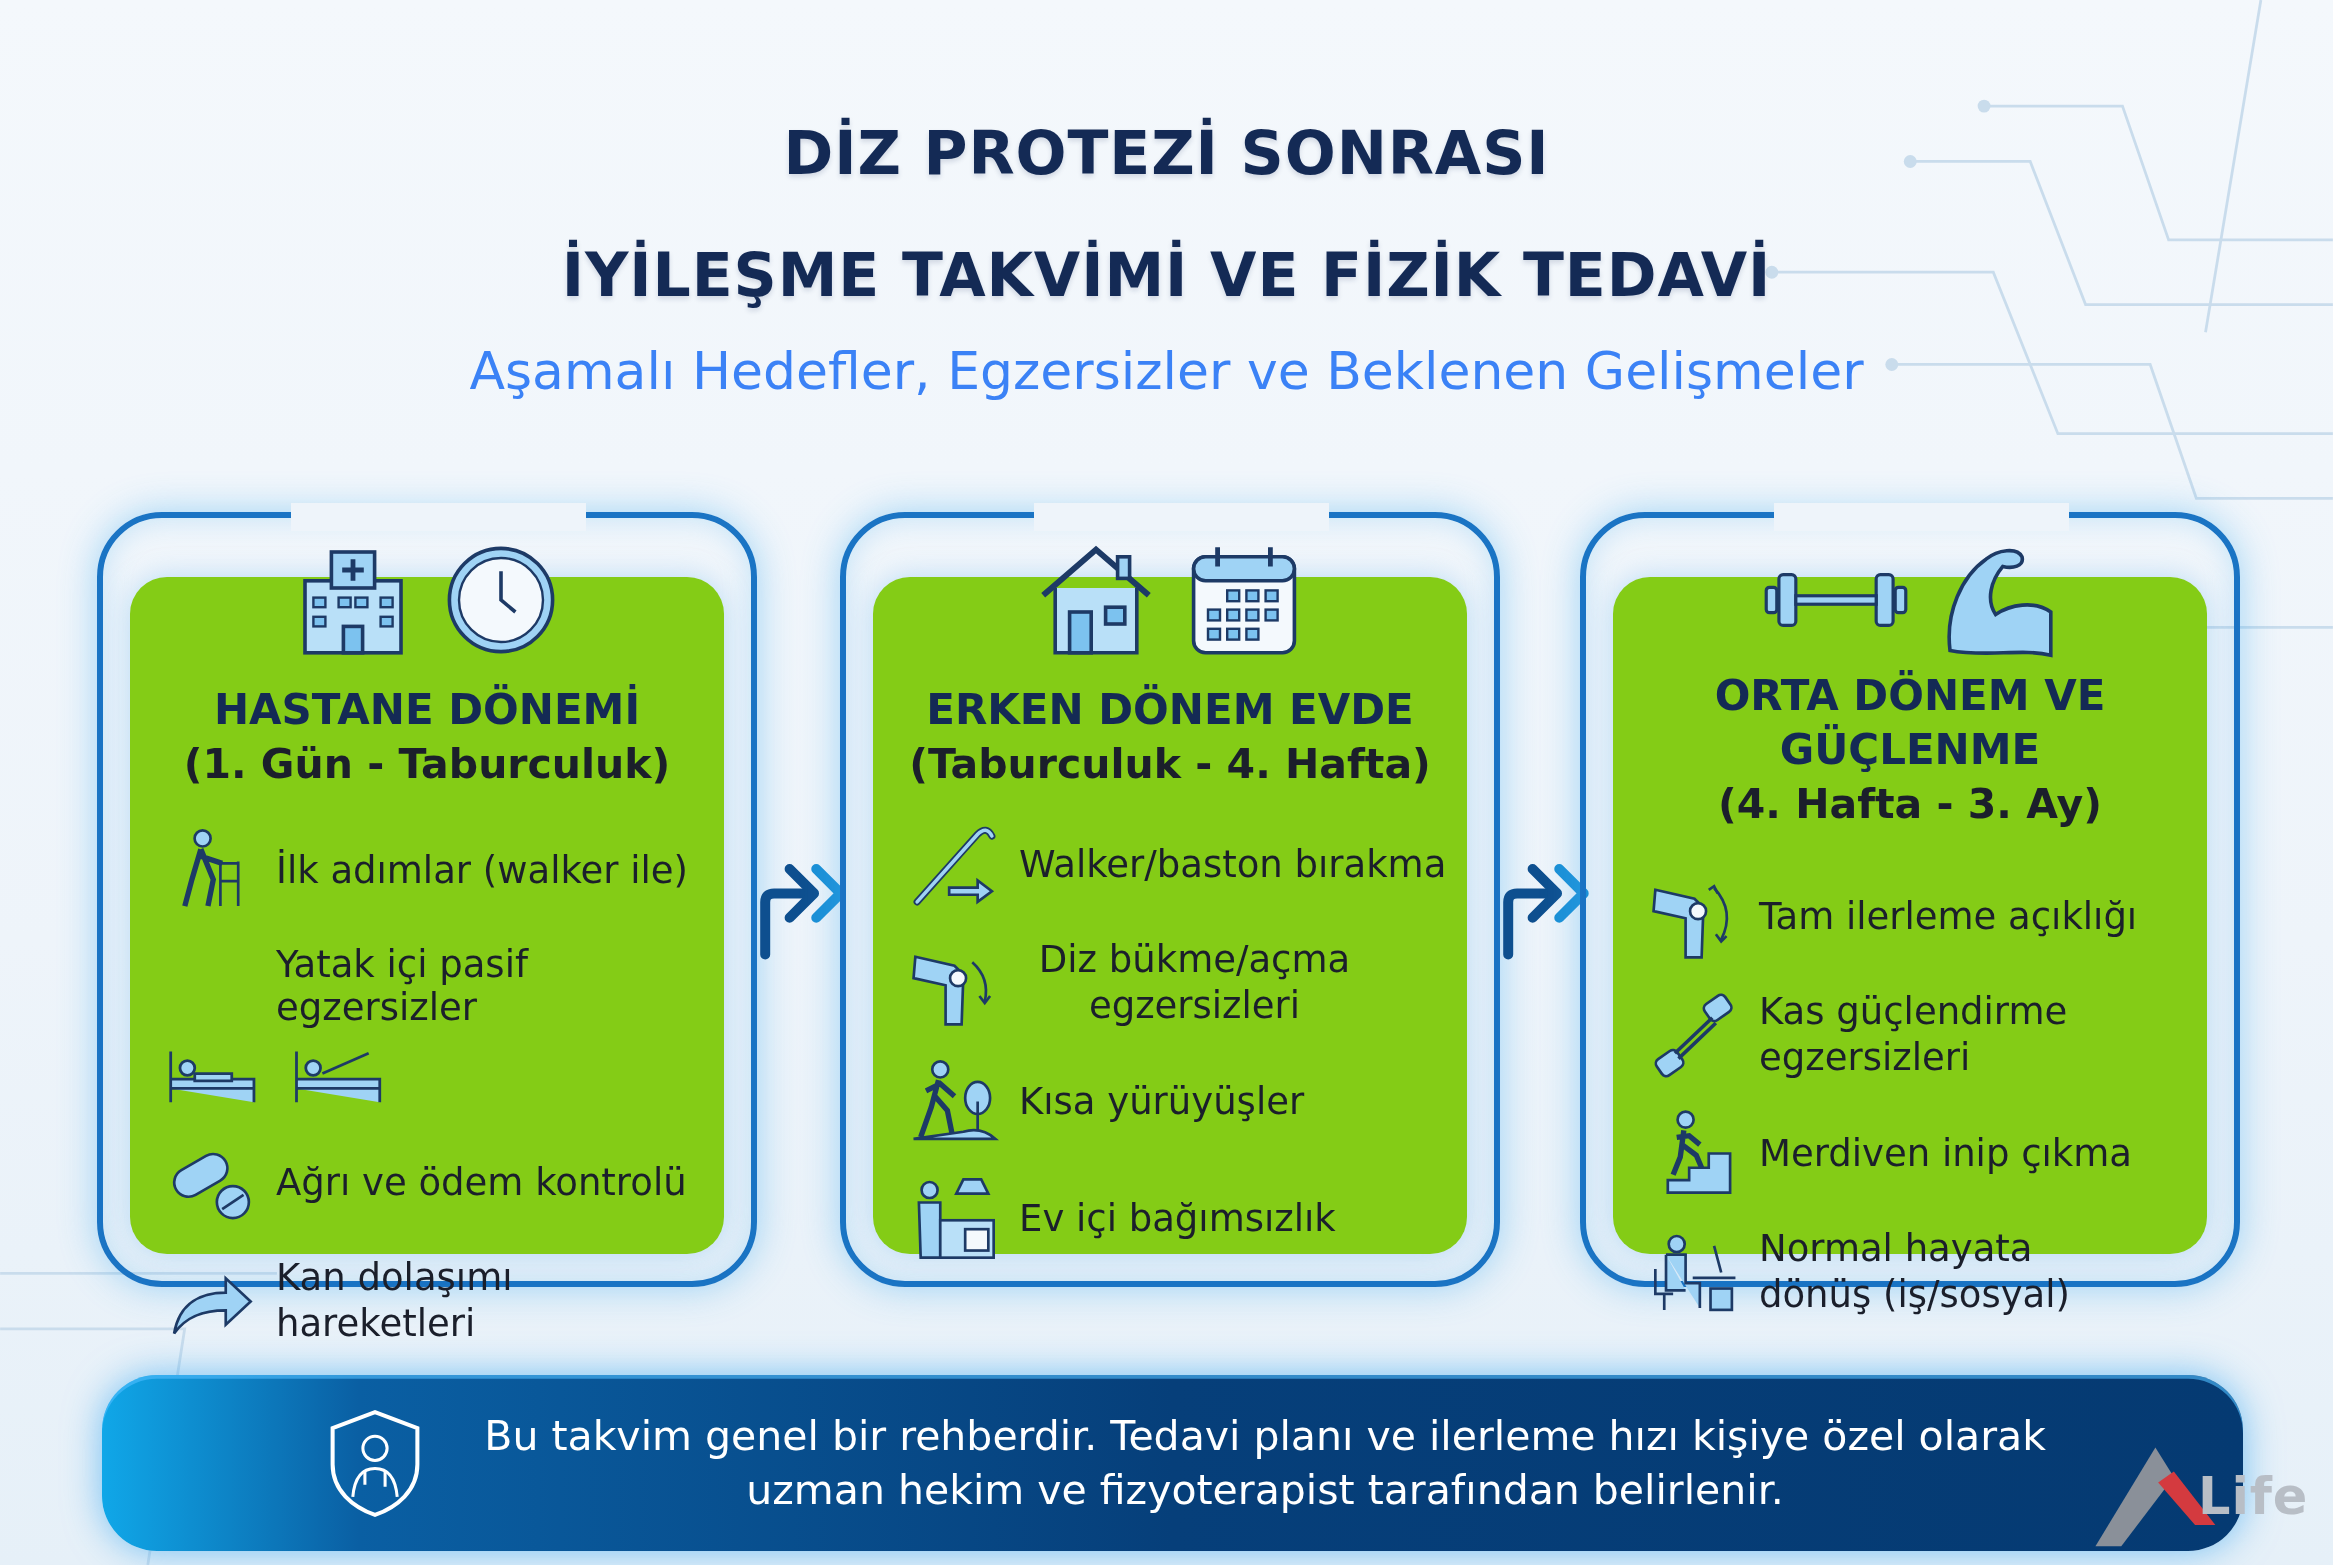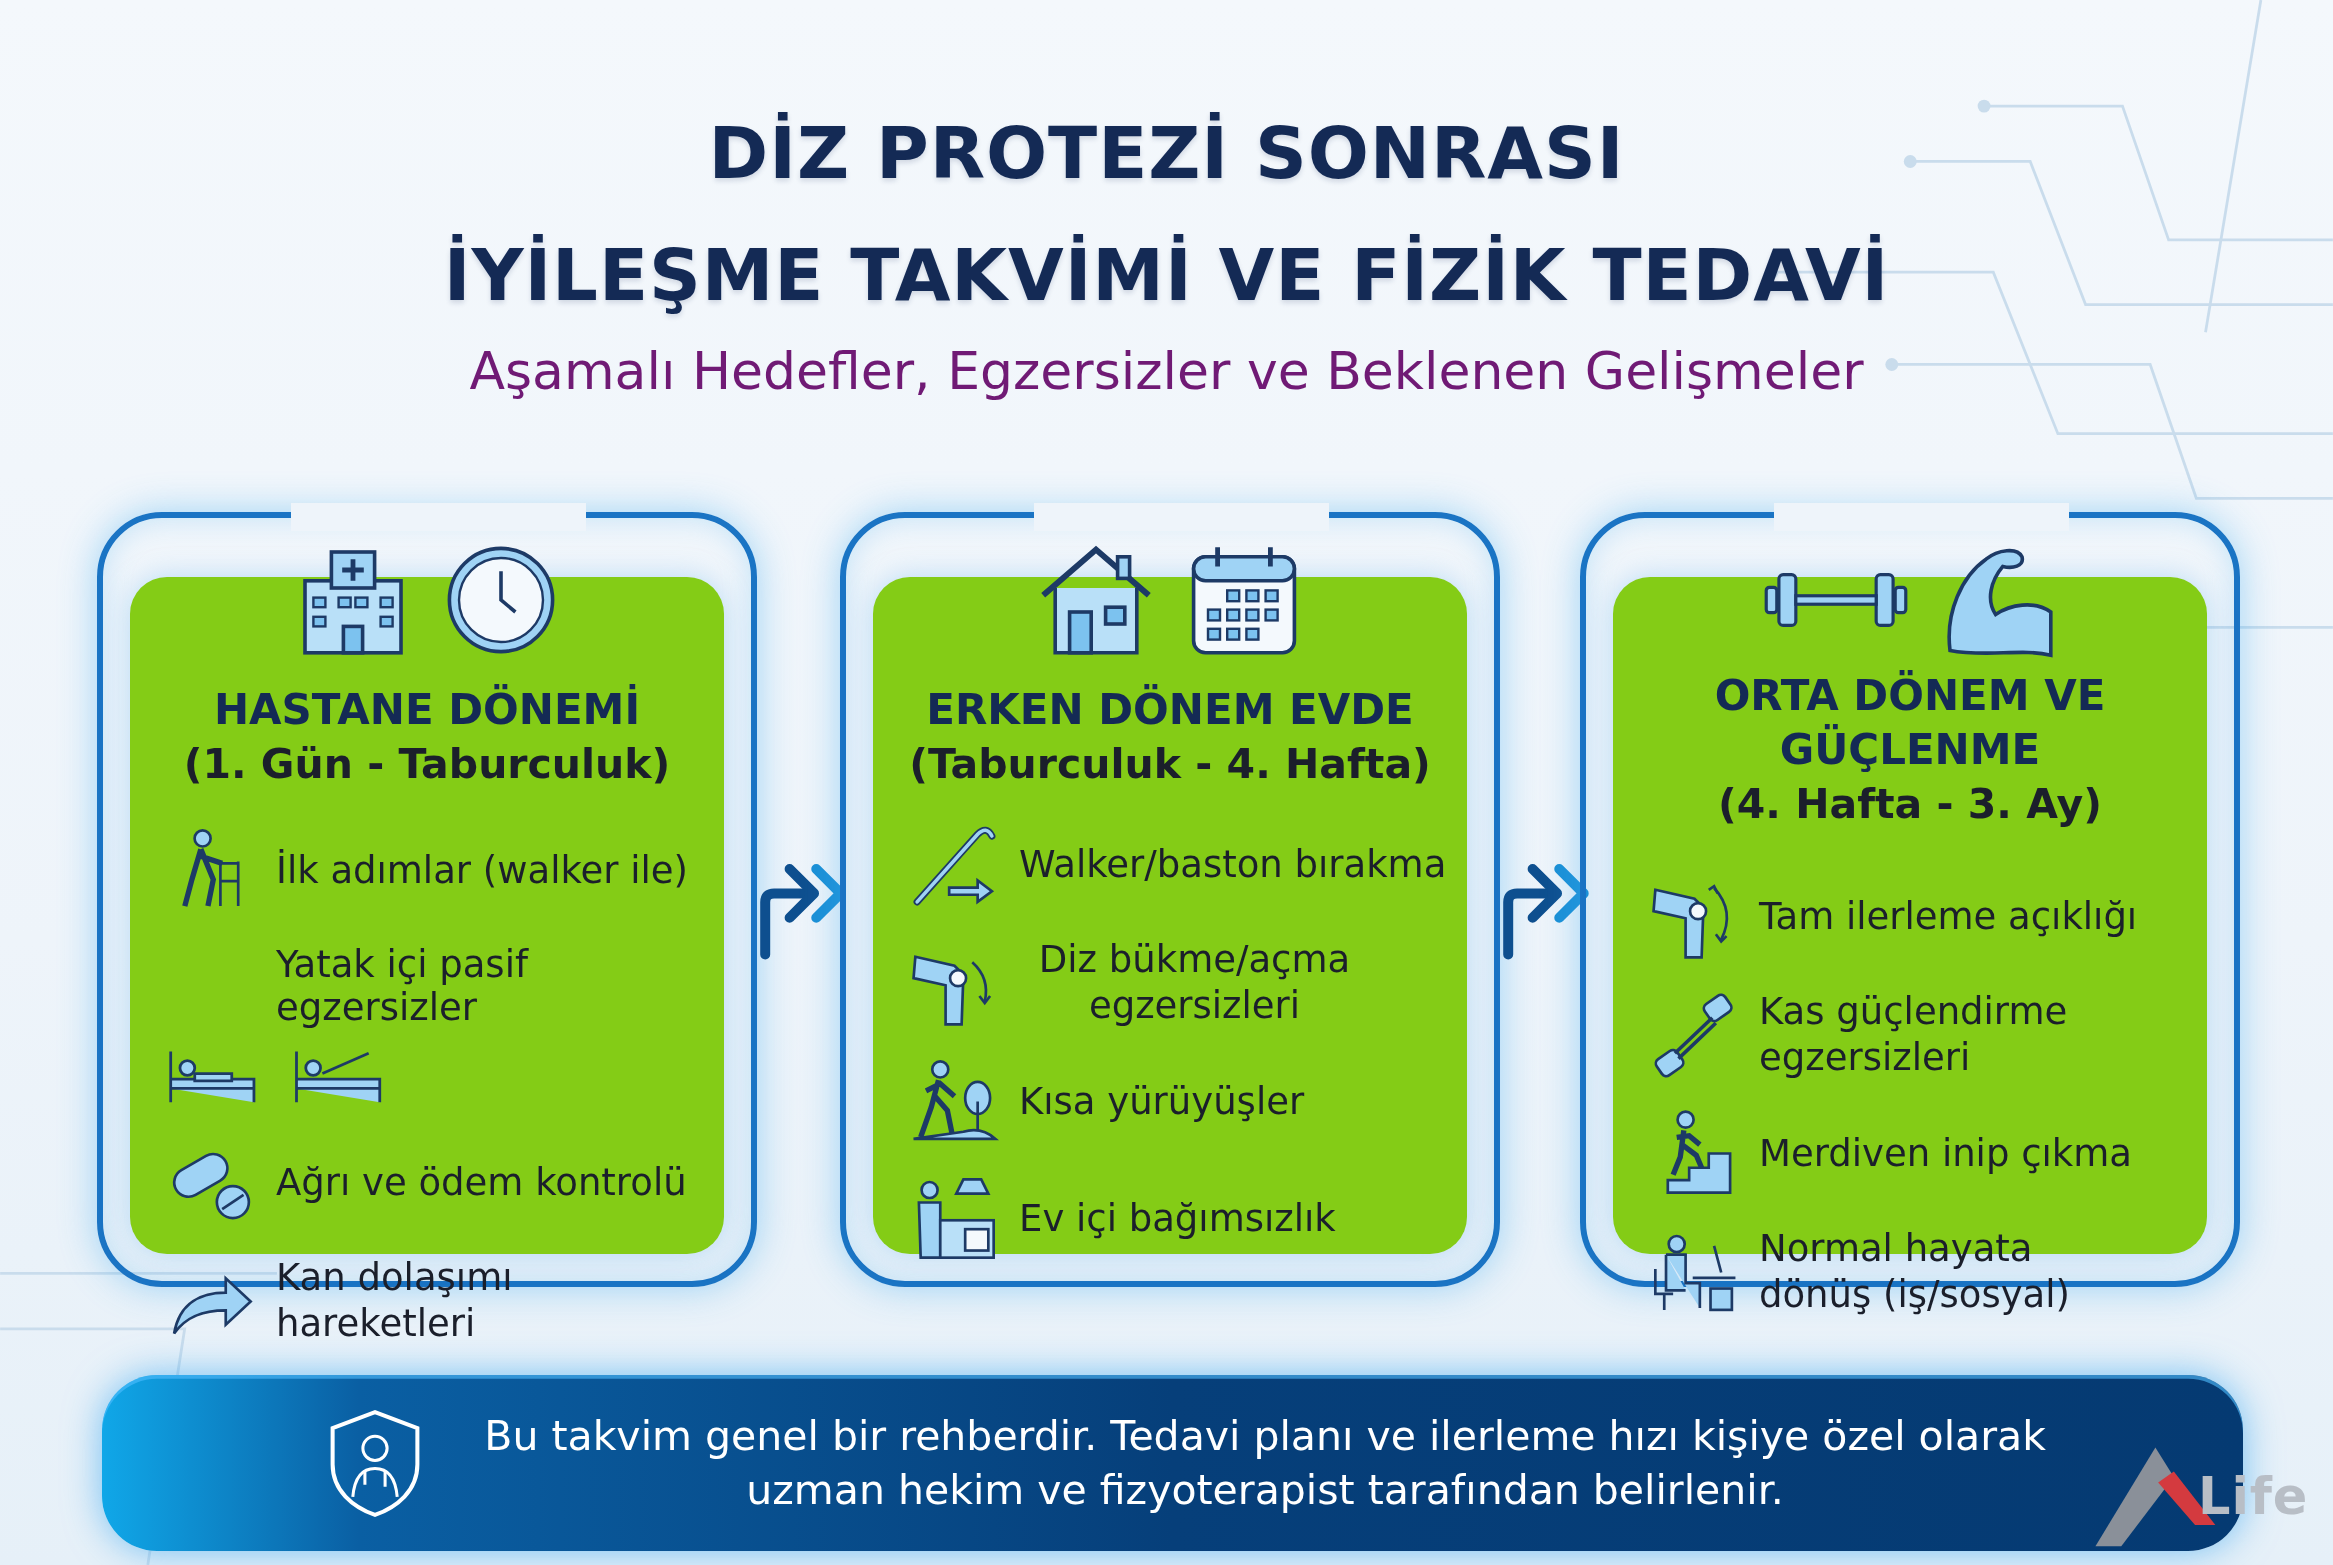--- a/index.html
+++ b/index.html
@@ -8,26 +8,26 @@
     font-family: "DejaVu Sans", sans-serif;
     background: linear-gradient(180deg, #f4f8fc 0%, #eef4fa 60%, #e6f0f8 100%);
     position: relative;
     color: #1b1f2b;
   }
   .circuit { position: absolute; inset: 0; pointer-events: none; }
   .title {
     position: absolute; left: 0; right: 0; top: 92px;
     text-align: center; color: #142a55; font-weight: 900;
     font-family: "DejaVu Sans", sans-serif;
-    font-size: 72px; line-height: 122px; letter-spacing: 0.9px;
+    font-size: 60px; line-height: 122px; letter-spacing: 0.9px;
     text-shadow: 0 2.8px 5.5px rgba(20,42,85,0.15);
   }
   .subtitle {
     position: absolute; left: 0; right: 0; top: 341px;
-    text-align: center; font-size: 52px; color: #701a75;
+    text-align: center; font-size: 52px; color: #3b82f6;
   }
   .card {
     position: absolute; top: 512px; width: 660px; height: 775px;
   }
   .card-frame {
     position: absolute; inset: 0;
     border: 6.5px solid #1a74c4; border-radius: 65px;
     box-shadow: 0 0 37px rgba(60,170,240,0.45), inset 0 0 28px rgba(60,170,240,0.25);
   }
   .frame-gap {

